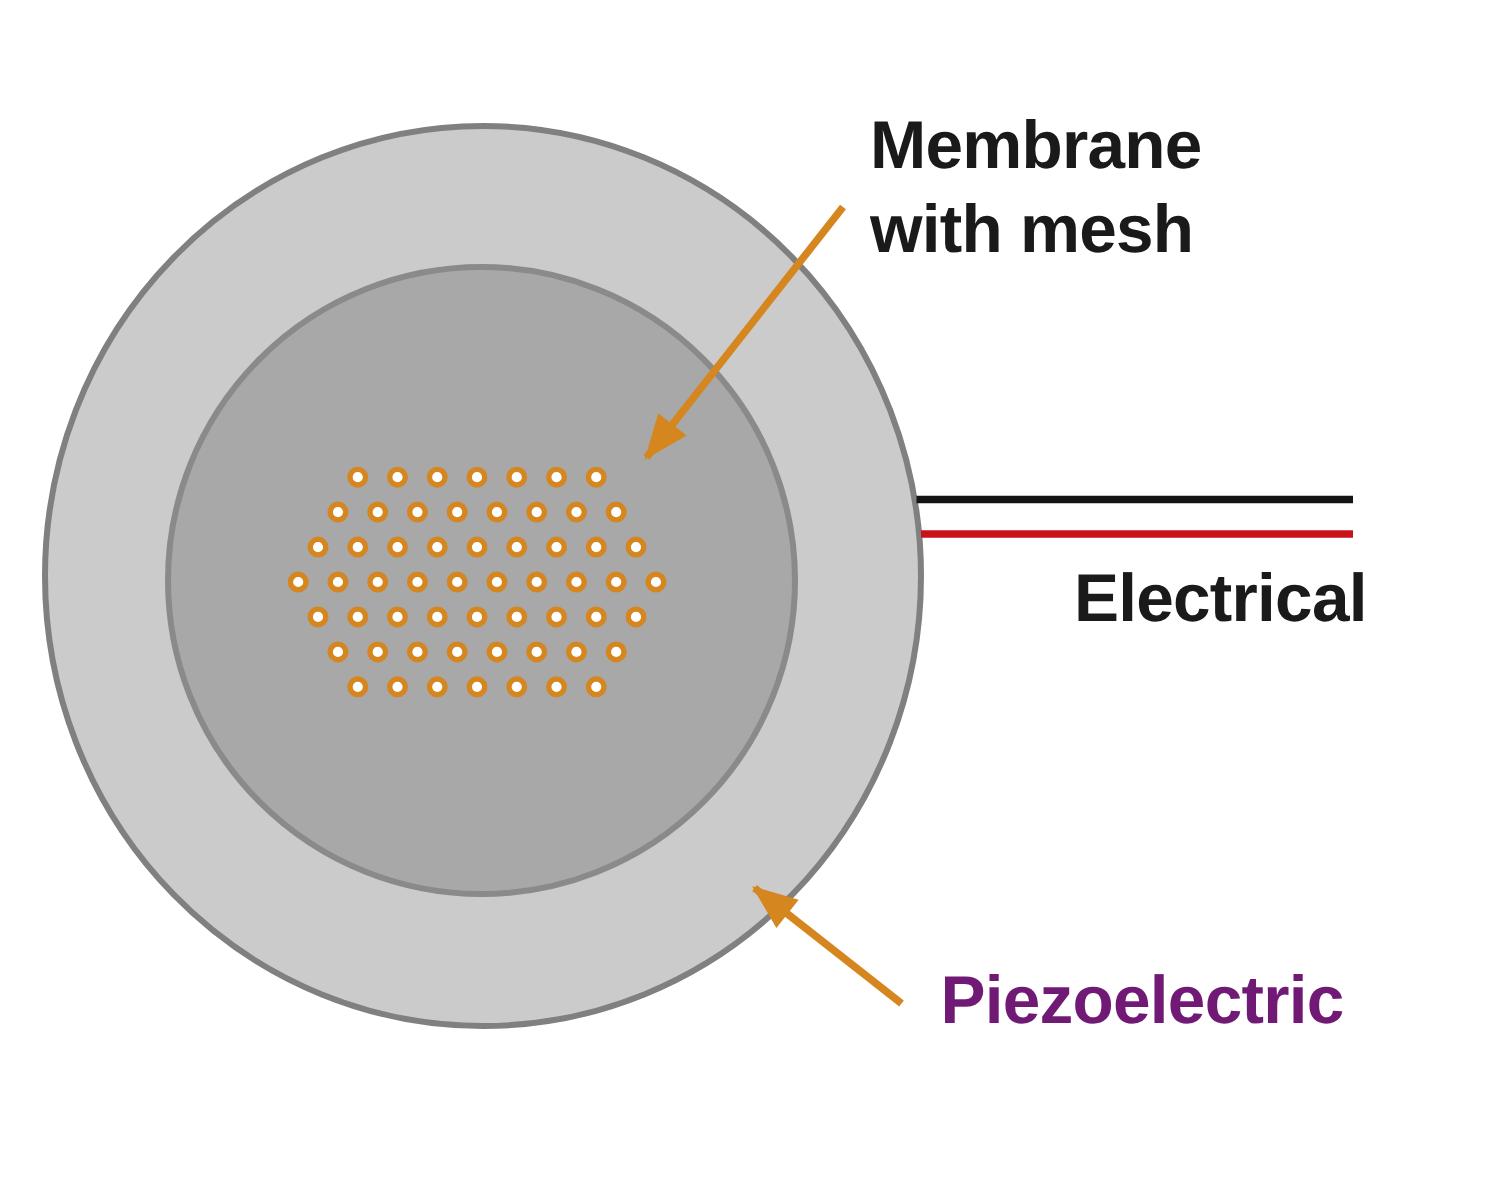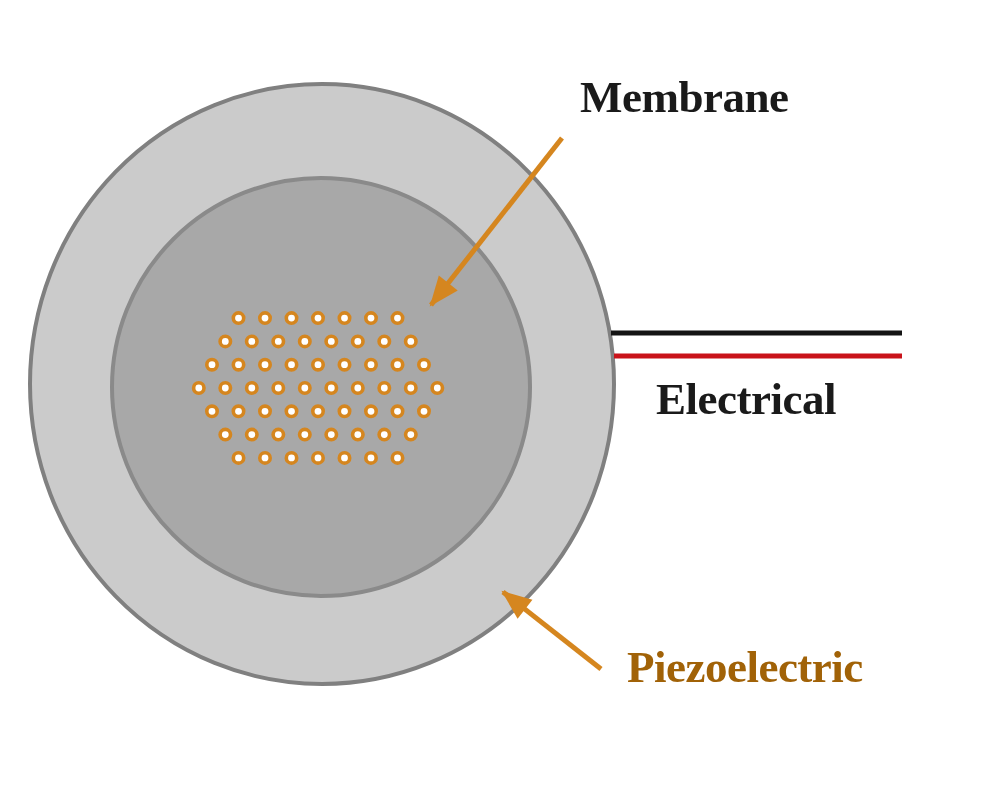--- a/index.html
+++ b/index.html
@@ -1,34 +1,34 @@
 <!DOCTYPE html>
 <html><head>
 <meta charset="utf-8">
 <style>
   html,body{margin:0;padding:0;background:#ffffff;}
   .canvas{
     position:relative;
     width:1000px;height:801px;
     background:#ffffff;
     overflow:hidden;
-    font-family:Liberation Serif, serif;
+    font-family:Liberation Sans, sans-serif;
   }
   svg.diagram{position:absolute;left:0;top:0;}
   .label{
     position:absolute;
     font-weight:700;
     font-size:45px;
     line-height:56px;
     color:#1a1a1a;
     white-space:nowrap;
     letter-spacing:-0.5px;
   }
   #label-membrane{left:580px;top:69px;}
-  #label-electrical{left:656px;top:371px;}
+  #label-electrical{left:716px;top:371px;}
   #label-actuator{left:627px;top:639px;}
 </style>
 </head>
 <body>
 
 <div class="canvas" style="background: rgb(255, 255, 255);">
 
   <svg class="diagram" width="1000" height="801" viewBox="0 0 1000 801">
     <defs>
       <marker id="arrowhead" markerUnits="userSpaceOnUse" markerWidth="34" markerHeight="26" refX="29" refY="12" orient="auto">
@@ -98,23 +98,24 @@
         <circle cx="397.5" cy="457.9" r="5.2" fill="#FFFFFF" stroke="#D5861F" stroke-width="3.6"></circle>
         <line x1="611" y1="333" x2="902" y2="333" stroke="#141414" stroke-width="5"></line>
         <line x1="614" y1="356" x2="902" y2="356" stroke="#C9131A" stroke-width="5"></line>
         <line x1="562" y1="138" x2="431" y2="305" stroke="#D5861F" stroke-width="5" marker-end="url(#arrowhead)"></line>
         <line x1="601" y1="669" x2="503" y2="592" stroke="#D5861F" stroke-width="5" marker-end="url(#arrowhead)"></line>
       </g>
   </svg>
 
   <div class="label" id="label-membrane" style="color: rgb(26, 26, 26);">
     <div>Membrane</div>
+    <div>with mesh</div>
   </div>
 
   <div class="label" id="label-electrical" style="color: rgb(26, 26, 26);">
     <div>Electrical</div>
   </div>
 
-  <div class="label" id="label-actuator" style="color: #a16207;">
+  <div class="label" id="label-actuator" style="color: #701a75;">
     <div>Piezoelectric</div>
   </div>
 
 </div>
 
 </body></html>

